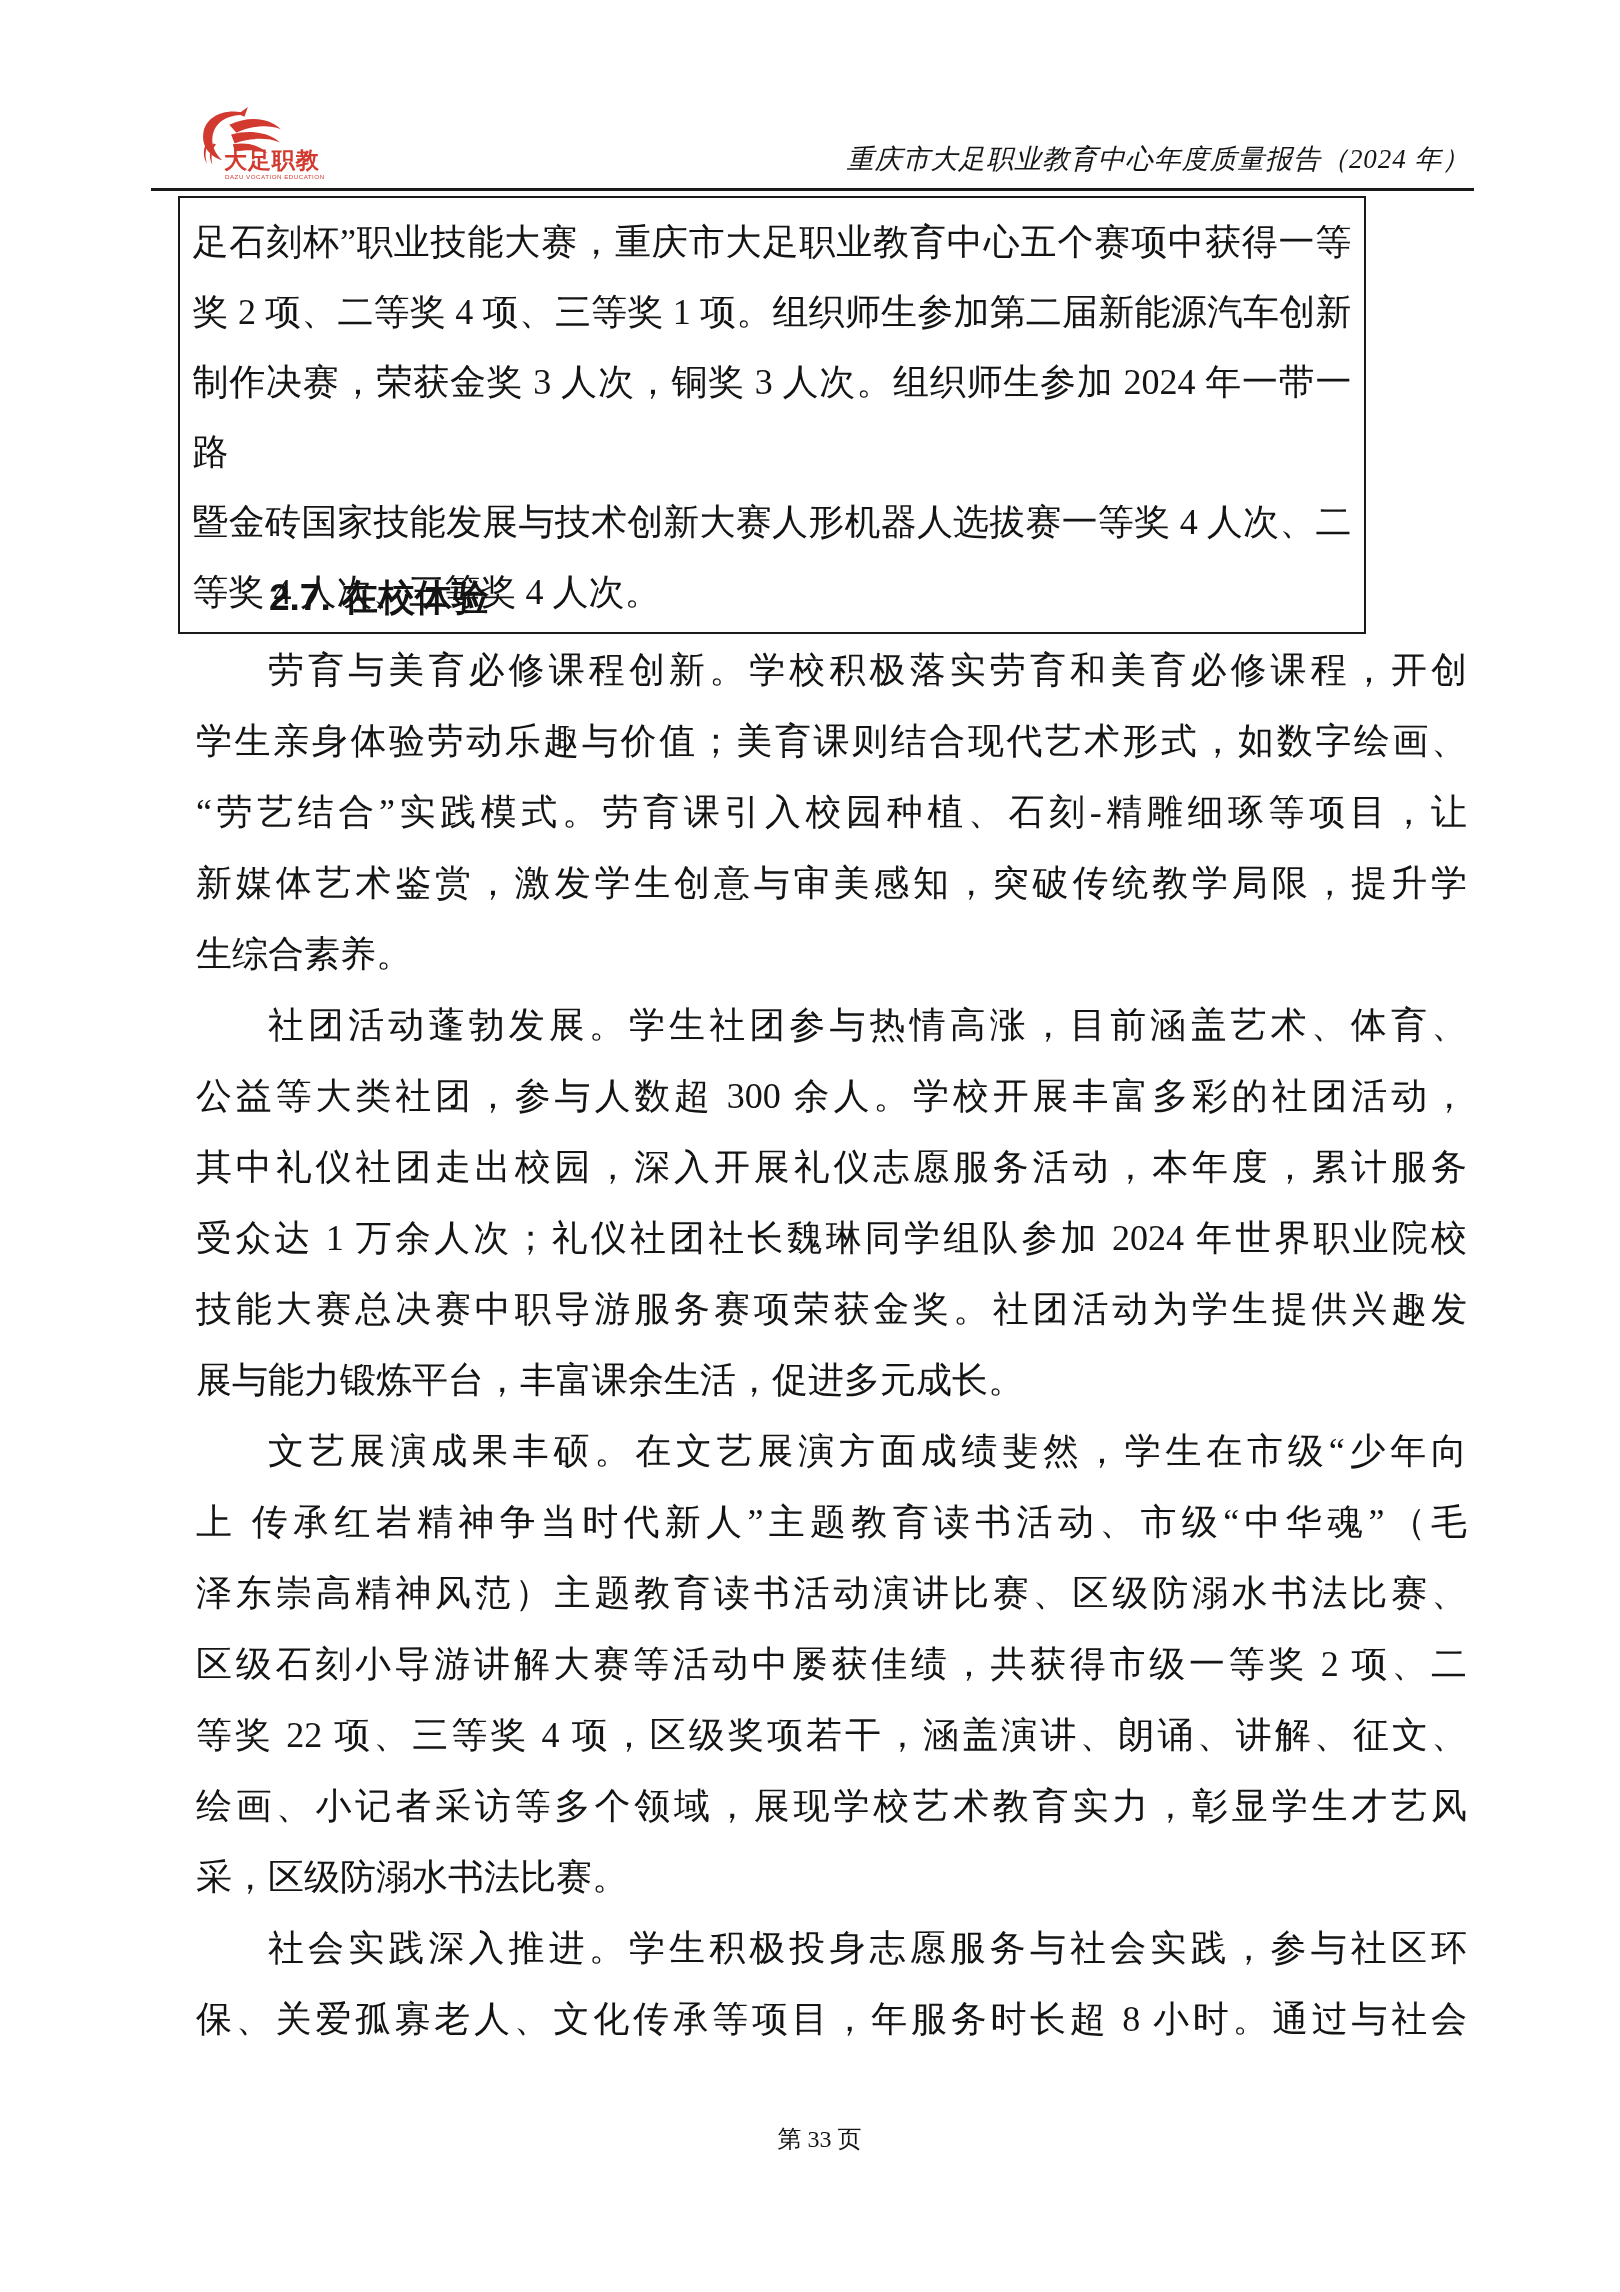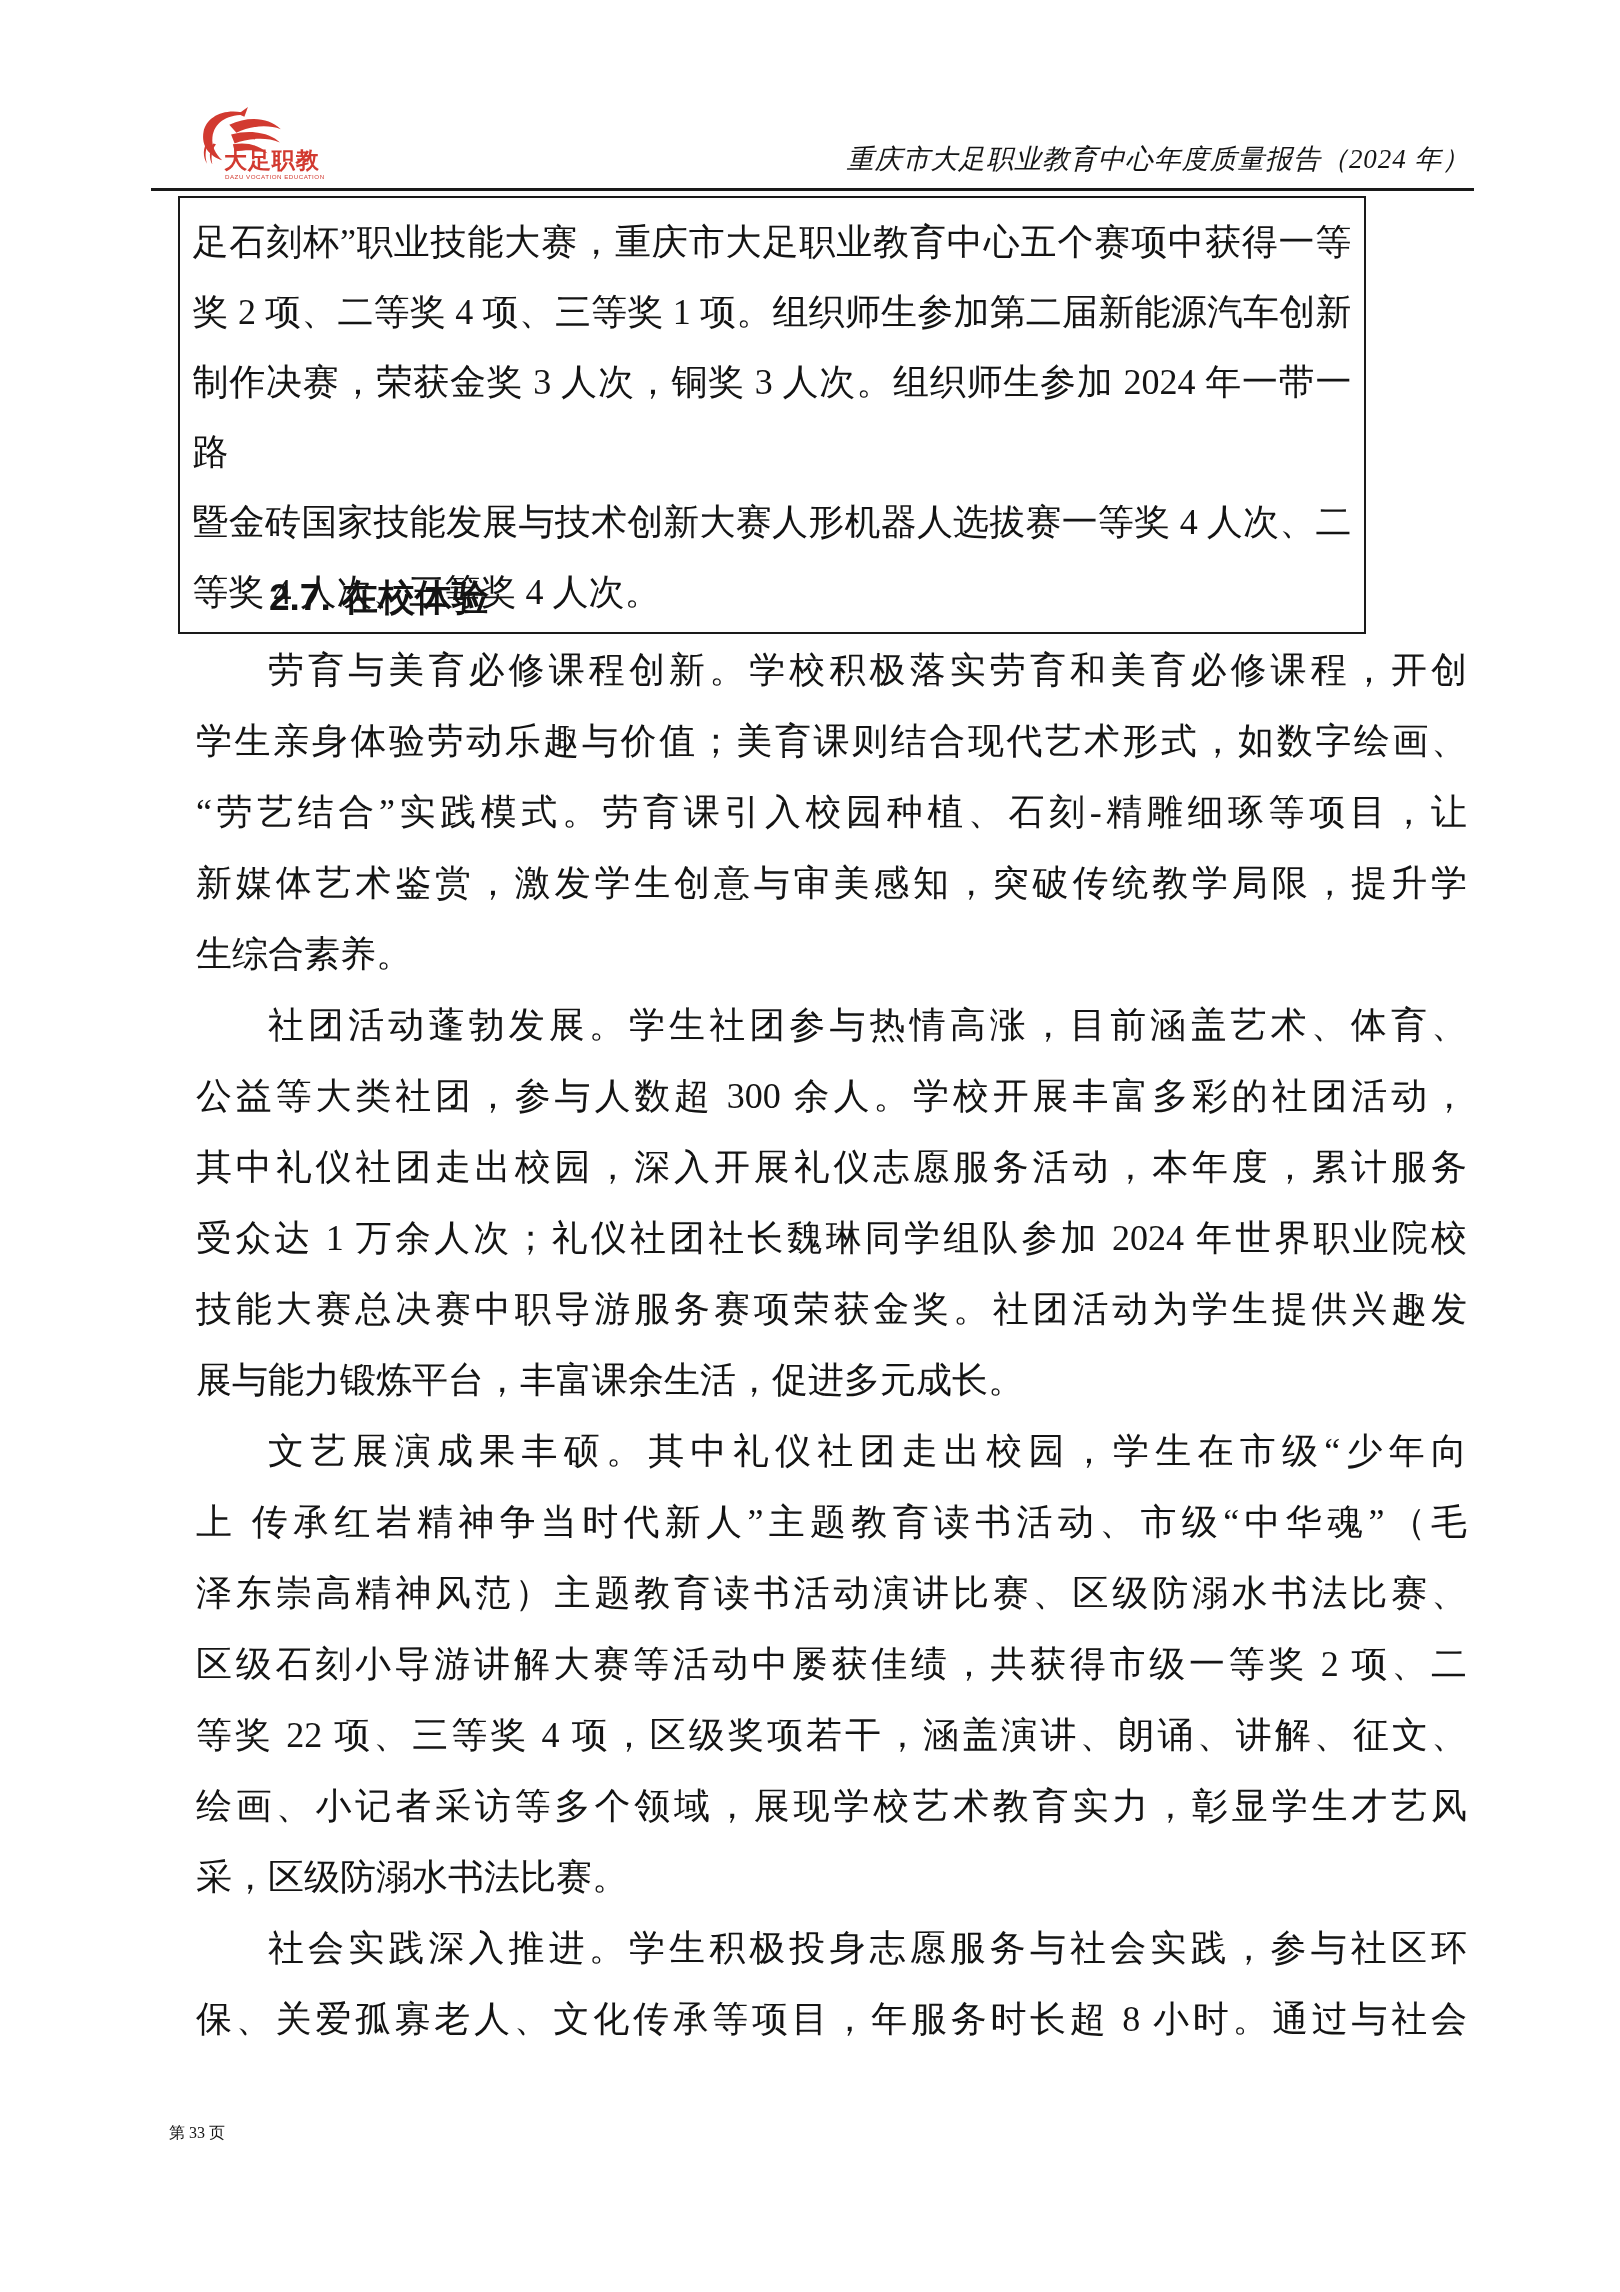--- a/index.html
+++ b/index.html
@@ -101,21 +101,22 @@
   .quote-box .line { line-height: 70px; }
   .line.indent { text-indent: 2em; }
   .line.no-stretch { text-align-last: left; }
 
   
   .footer {
     position: absolute;
     left: 169px;
     width: 1301px;
     top: 2123px;
-    font-size: 16px;
+    text-align: center;
+    font-size: 24px;
     color: #141414;
   }
 </style>
 </head>
 <body>
 
 <div class="page">
 
   <div class="logo">
     <svg width="103" height="59" viewBox="0 0 116 66">
@@ -154,21 +155,21 @@
       </div>
     <div>
         <div class="line indent">社团活动蓬勃发展。学生社团参与热情高涨，目前涵盖艺术、体育、</div>
         <div class="line">公益等大类社团，参与人数超 300 余人。学校开展丰富多彩的社团活动，</div>
         <div class="line">其中礼仪社团走出校园，深入开展礼仪志愿服务活动，本年度，累计服务</div>
         <div class="line">受众达 1 万余人次；礼仪社团社长魏琳同学组队参加 2024 年世界职业院校</div>
         <div class="line">技能大赛总决赛中职导游服务赛项荣获金奖。社团活动为学生提供兴趣发</div>
         <div class="line no-stretch">展与能力锻炼平台，丰富课余生活，促进多元成长。</div>
       </div>
     <div>
-        <div class="line indent">文艺展演成果丰硕。其中礼仪社团走出校园，学生在市级“少年向</div>
+        <div class="line indent">文艺展演成果丰硕。在文艺展演方面成绩斐然，学生在市级“少年向</div>
         <div class="line">上 传承红岩精神争当时代新人”主题教育读书活动、市级“中华魂”（毛</div>
         <div class="line">泽东崇高精神风范）主题教育读书活动演讲比赛、区级防溺水书法比赛、</div>
         <div class="line">区级石刻小导游讲解大赛等活动中屡获佳绩，共获得市级一等奖 2 项、二</div>
         <div class="line">等奖 22 项、三等奖 4 项，区级奖项若干，涵盖演讲、朗诵、讲解、征文、</div>
         <div class="line">绘画、小记者采访等多个领域，展现学校艺术教育实力，彰显学生才艺风</div>
         <div class="line no-stretch">采，区级防溺水书法比赛。</div>
       </div>
     <div>
         <div class="line indent">社会实践深入推进。学生积极投身志愿服务与社会实践，参与社区环</div>
         <div class="line">保、关爱孤寡老人、文化传承等项目，年服务时长超 8 小时。通过与社会</div>

